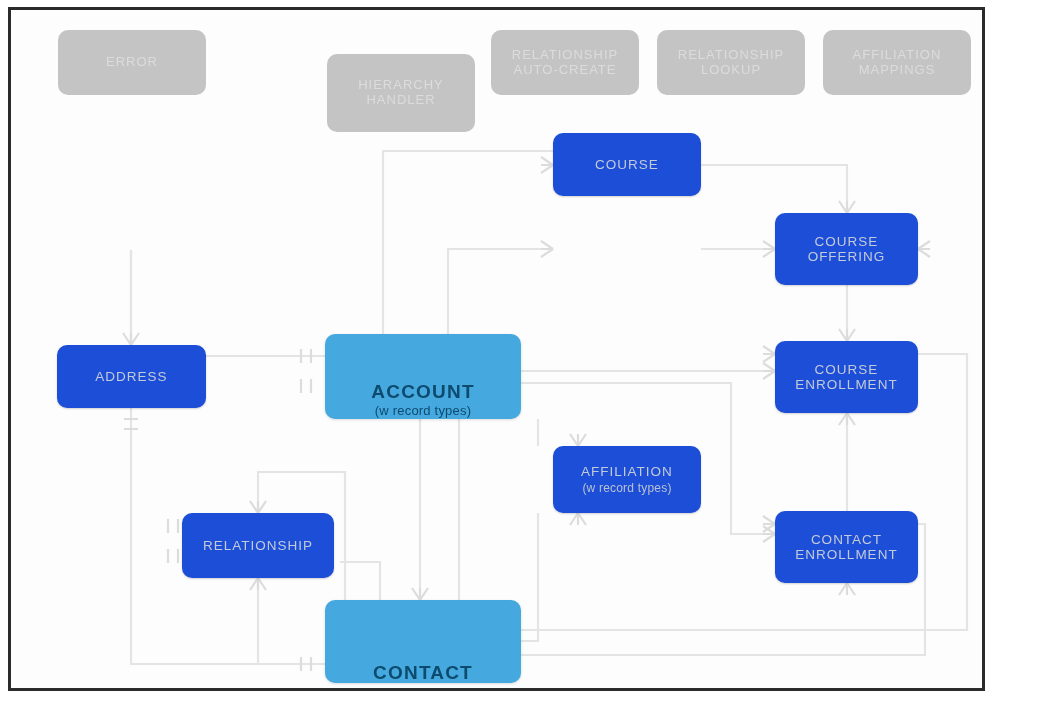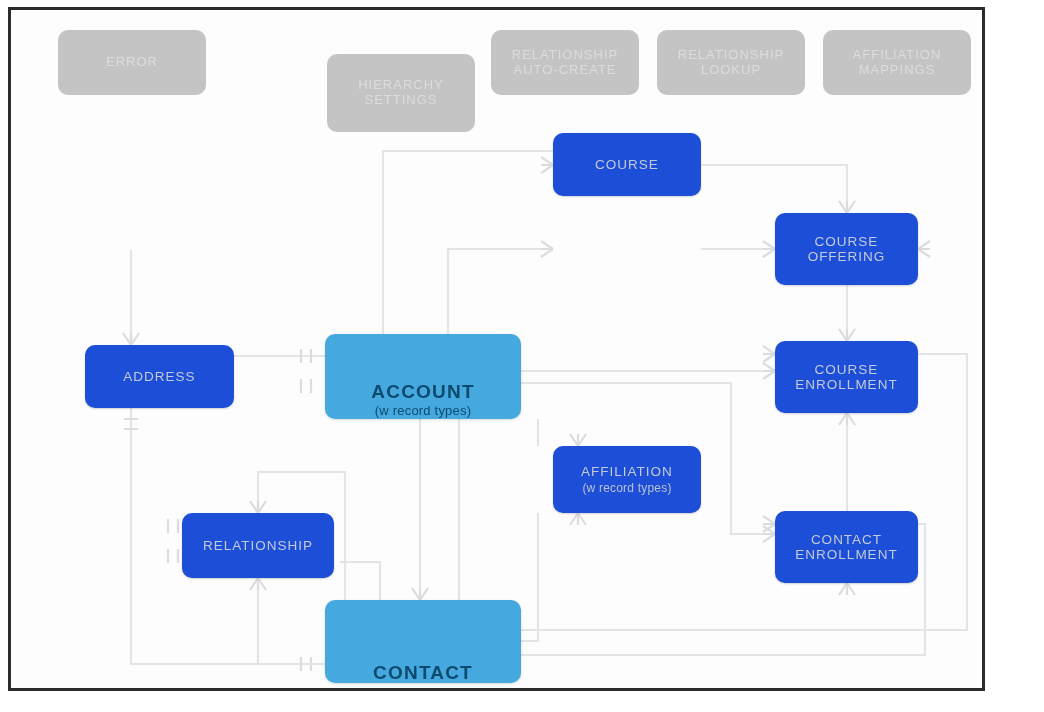--- a/index.html
+++ b/index.html
@@ -190,21 +190,21 @@
       </g>
     </svg>
 
     <div class="node gray" style="left:58px;top:30px;width:148px;height:65px;">
       <span class="title">ERROR</span>
     </div>
 
 
     <div class="node gray" style="left:327px;top:30px;width:148px;height:78px;margin-top:24px;">
       <span class="title">HIERARCHY</span>
-      <span class="title">SETTINGS</span>
+      <span class="title">HANDLER</span>
     </div>
 
     <div class="node gray" style="left:491px;top:30px;width:148px;height:65px;">
       <span class="title">RELATIONSHIP</span>
       <span class="title">AUTO-CREATE</span>
     </div>
 
     <div class="node gray" style="left:657px;top:30px;width:148px;height:65px;">
       <span class="title">RELATIONSHIP</span>
       <span class="title">LOOKUP</span>
@@ -218,21 +218,21 @@
     <div class="node navy" style="left:553px;top:133px;width:148px;height:63px;">
       <span class="title">COURSE</span>
     </div>
 
 
     <div class="node navy" style="left:775px;top:213px;width:143px;height:72px;">
       <span class="title">COURSE</span>
       <span class="title">OFFERING</span>
     </div>
 
-    <div class="node navy" style="left:57px;top:345px;width:149px;height:63px;margin-left:28px;">
+    <div class="node navy" style="left:57px;top:345px;width:149px;height:63px;">
       <span class="title">ADDRESS</span>
     </div>
 
     <div class="node accent" style="left:325px;top:334px;width:196px;height:85px;">
       <span class="title">ACCOUNT</span>
       <span class="sub">(w record types)</span>
     </div>
 
     <div class="node navy" style="left:775px;top:341px;width:143px;height:72px;">
       <span class="title">COURSE</span>

